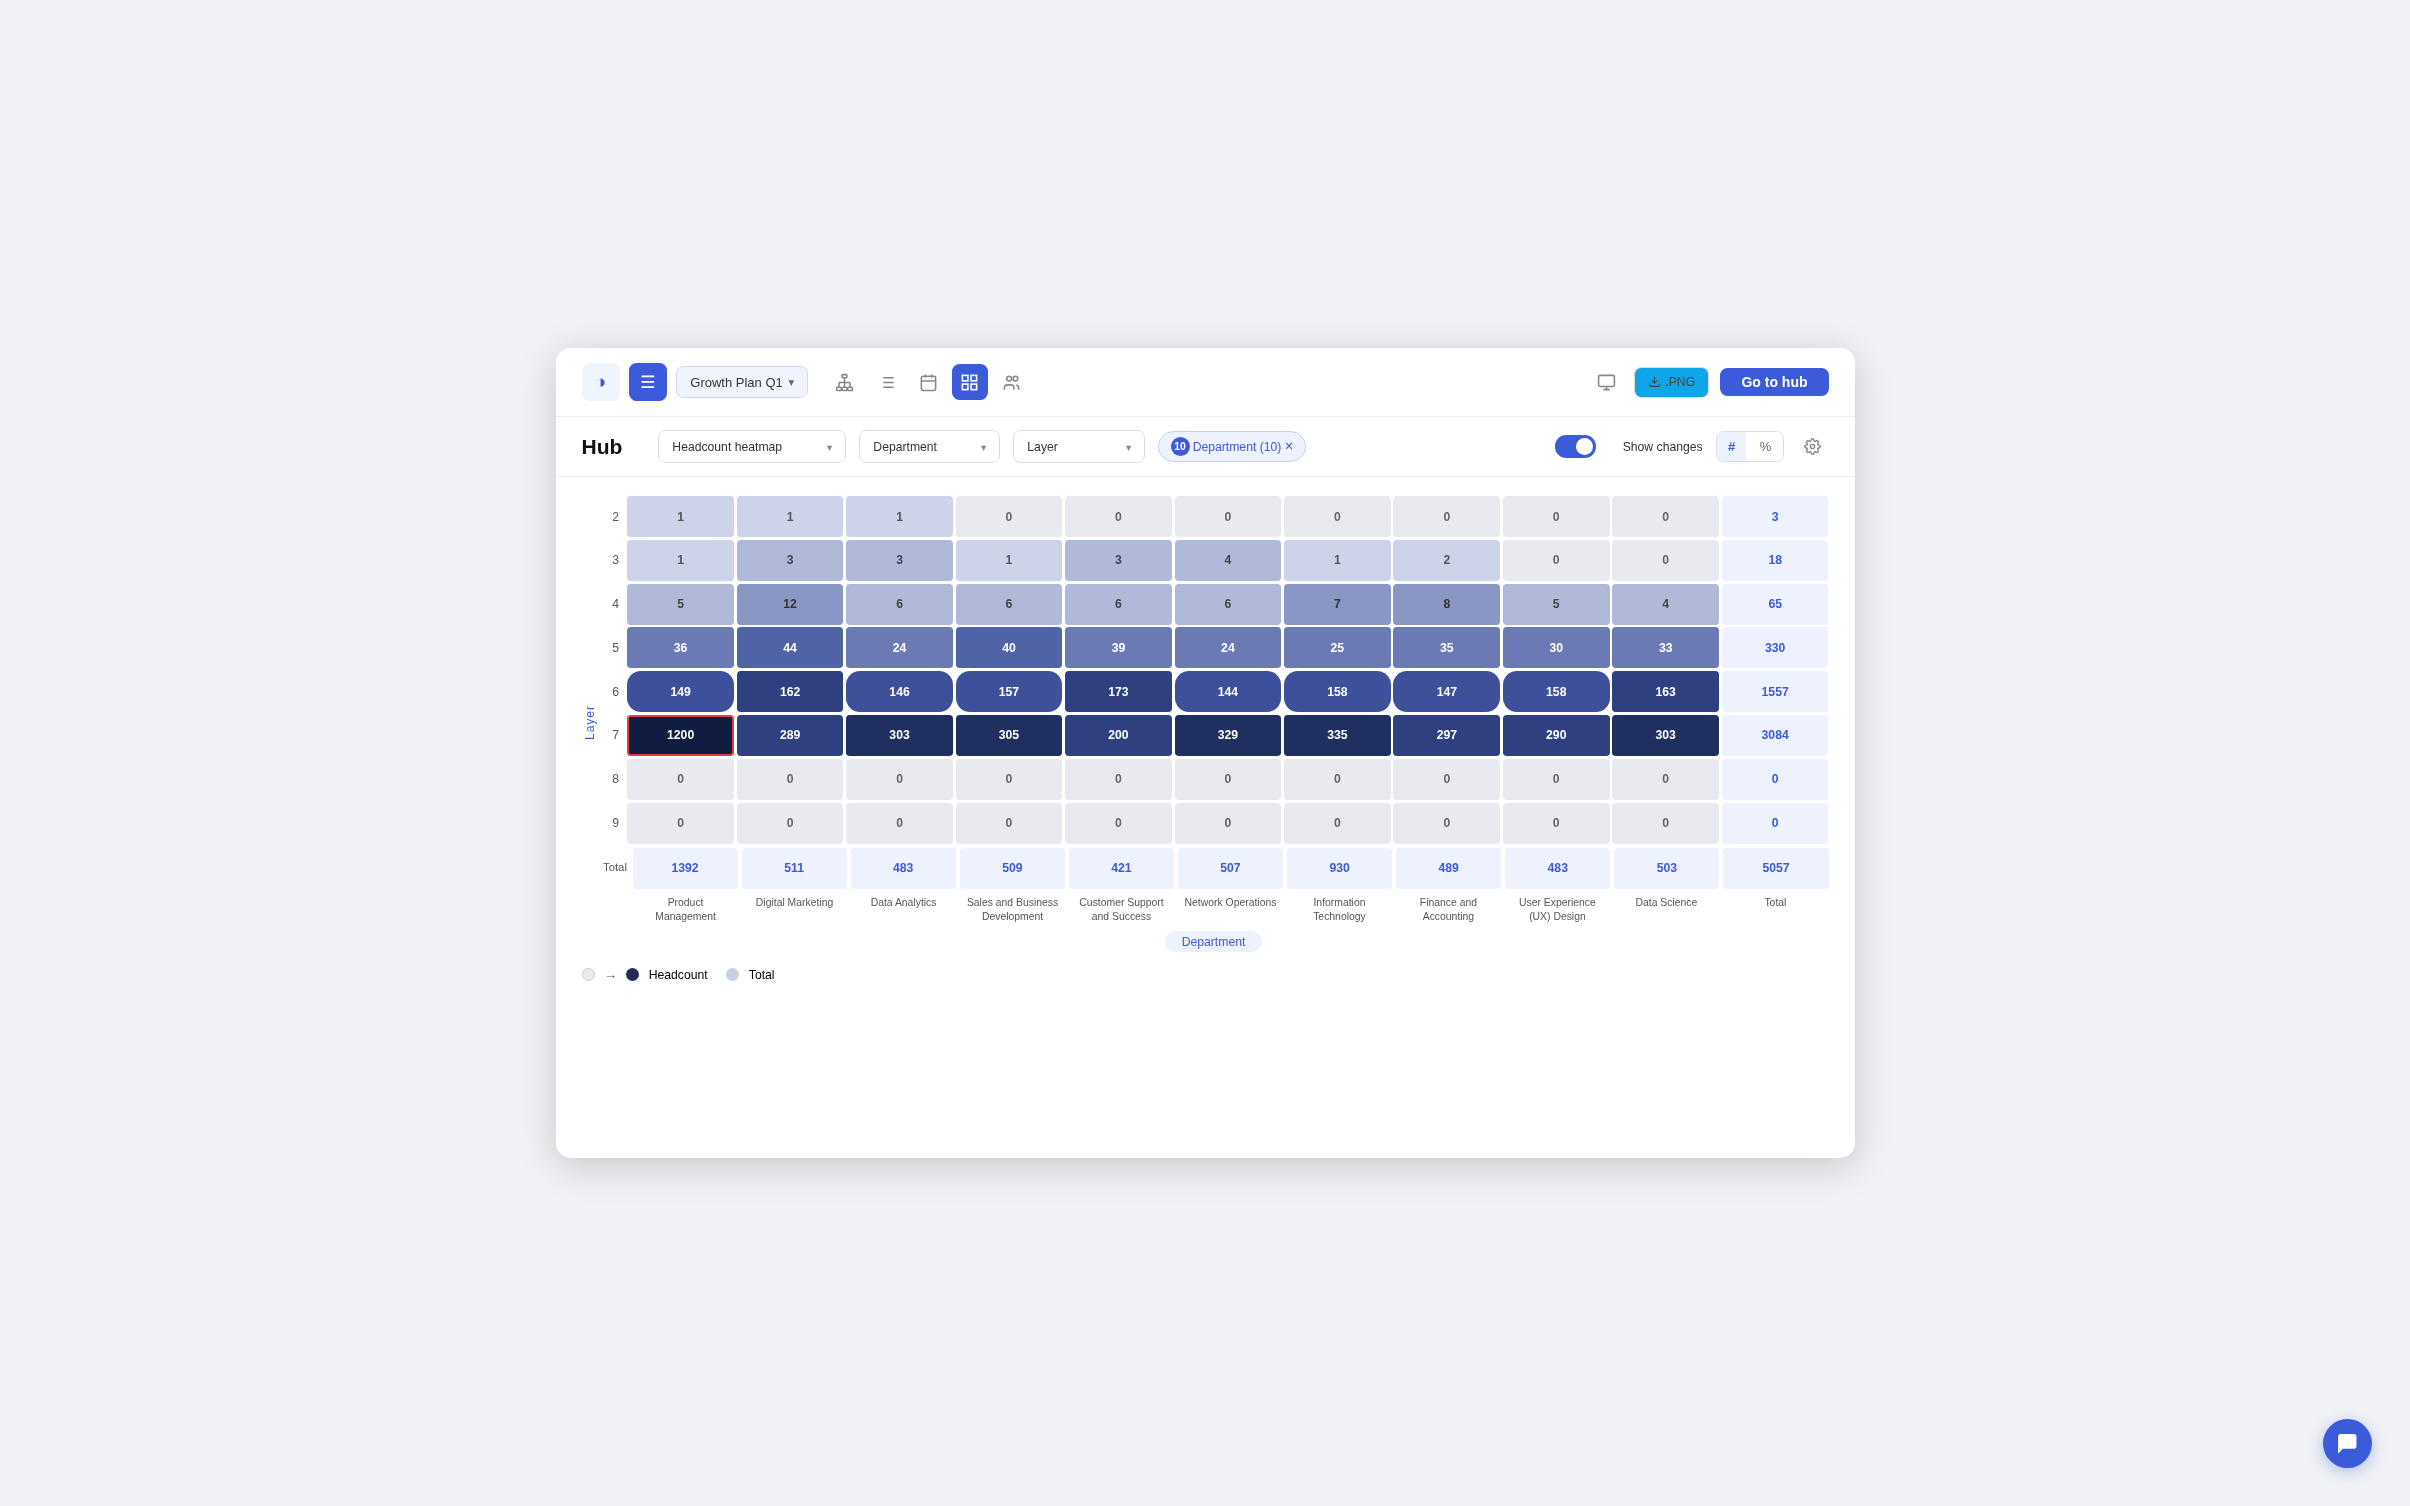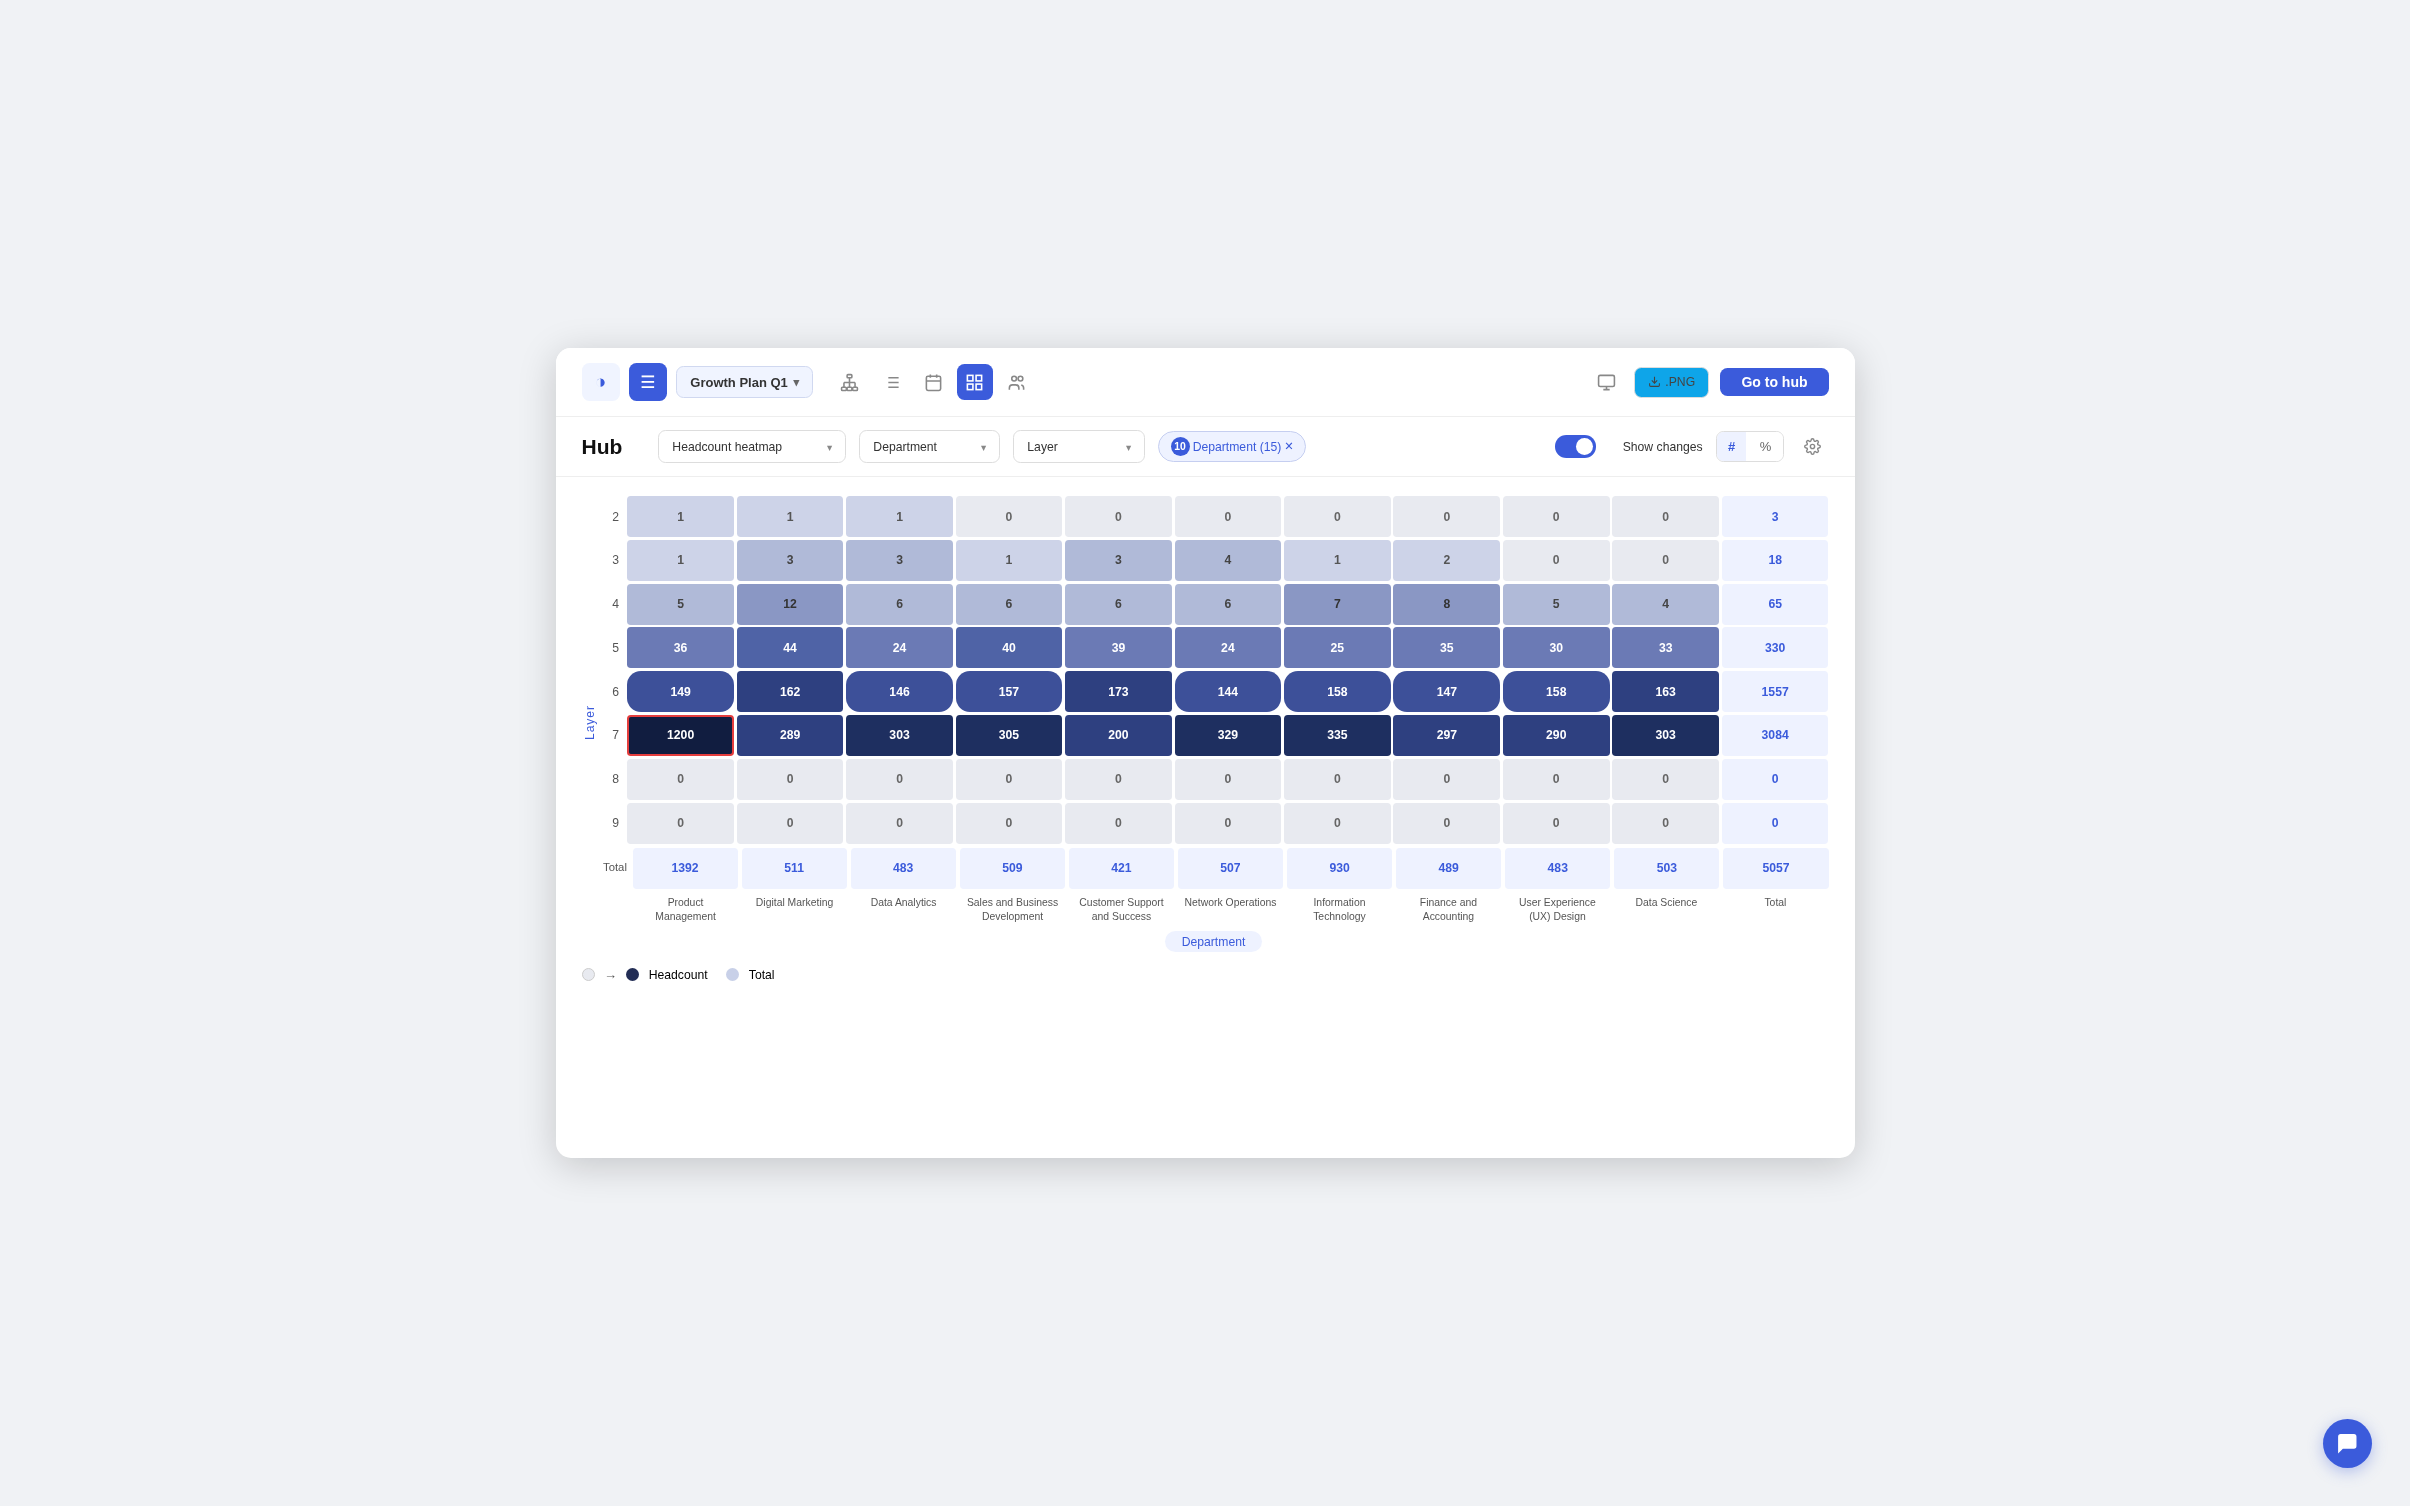--- a/index.html
+++ b/index.html
@@ -48,21 +48,21 @@
     .icon-btn.light { background: #f0f4ff; color: #3b5bdb; }
     .plan-dropdown {
       display: flex; align-items: center; gap: 5.6px;
       background: #f0f4ff;
       border: 0.9px solid #d0d8f0;
       border-radius: 7.5px;
       padding: 7.5px 13px;
       cursor: pointer;
       font-size: 13px;
       color: #333;
-      font-weight: 700;
+      font-weight: 400;
     }
     .plan-dropdown .chevron { font-size: 11.3px; color: #666; }
     .nav-icons {
       display: flex; align-items: center; gap: 5.6px;
       margin-left: 9.4px;
     }
     .nav-icon-btn {
       width: 36px; height: 36px;
       border-radius: 7.5px;
       border: none; background: transparent;
@@ -363,21 +363,21 @@
     <div class="filter-dropdown" style="min-width:141px;">
       <span>Department</span>
       <span class="chevron">▾</span>
     </div>
     <div class="filter-dropdown" style="min-width:132px;">
       <span>Layer</span>
       <span class="chevron">▾</span>
     </div>
     <div class="filter-tag">
       <span class="badge">10</span>
-      <span>Department (15)</span>
+      <span>Department (10)</span>
       <span class="close">✕</span>
     </div>
     <div class="spacer"></div>
     <div class="toggle-group">
       <div class="toggle"></div>
       <span class="toggle-label">Show changes</span>
     </div>
     <div class="view-btns">
       <button class="view-btn active">#</button>
       <button class="view-btn">%</button>

